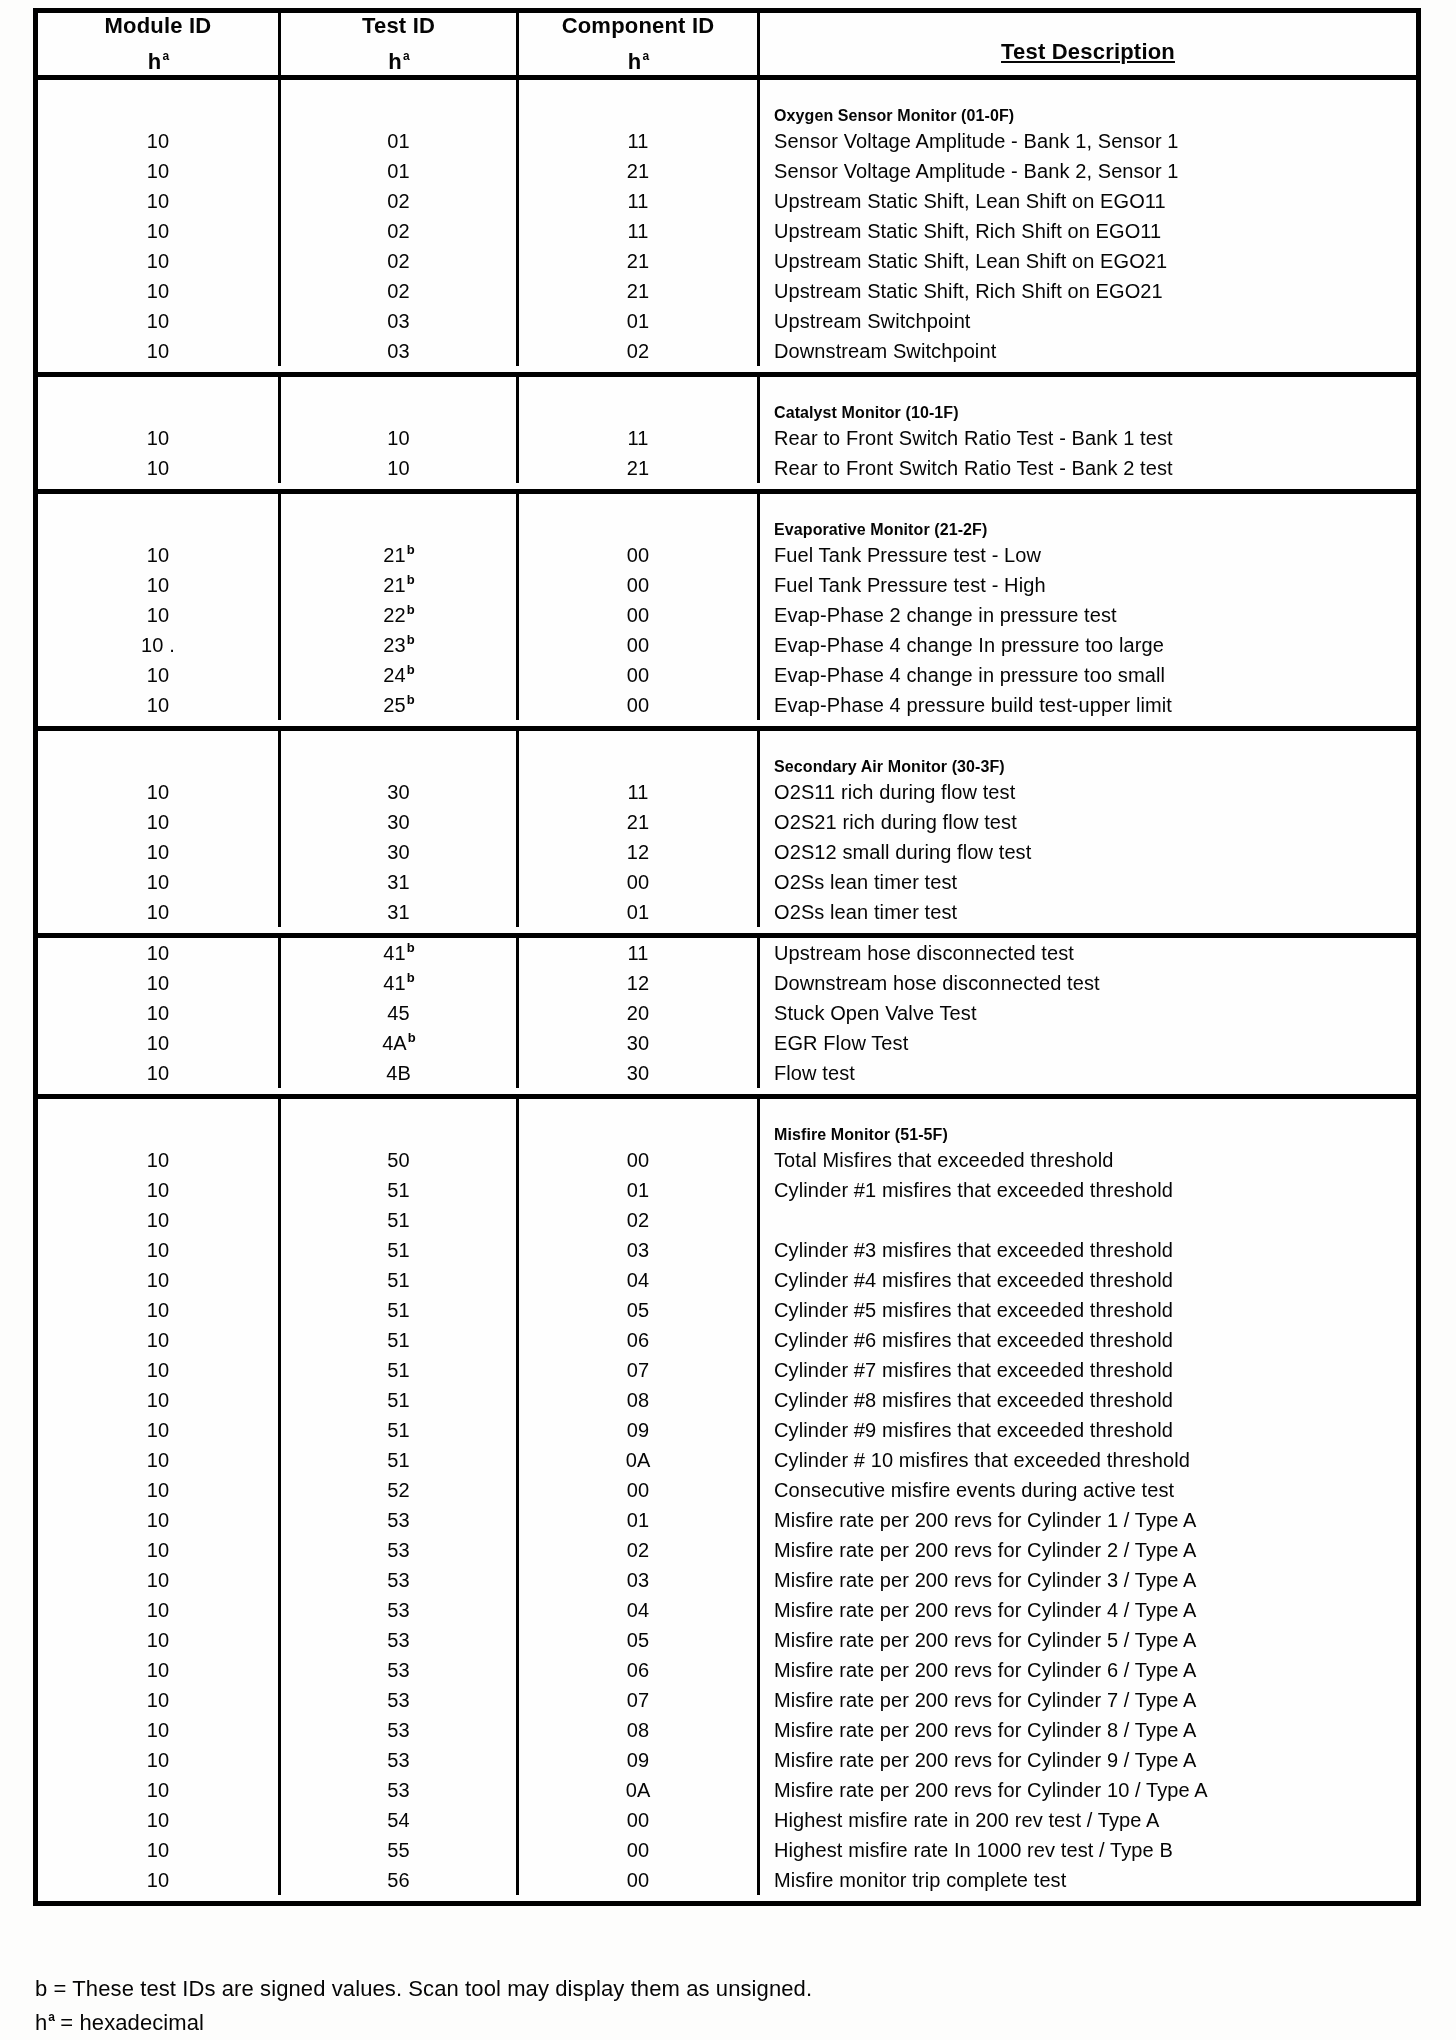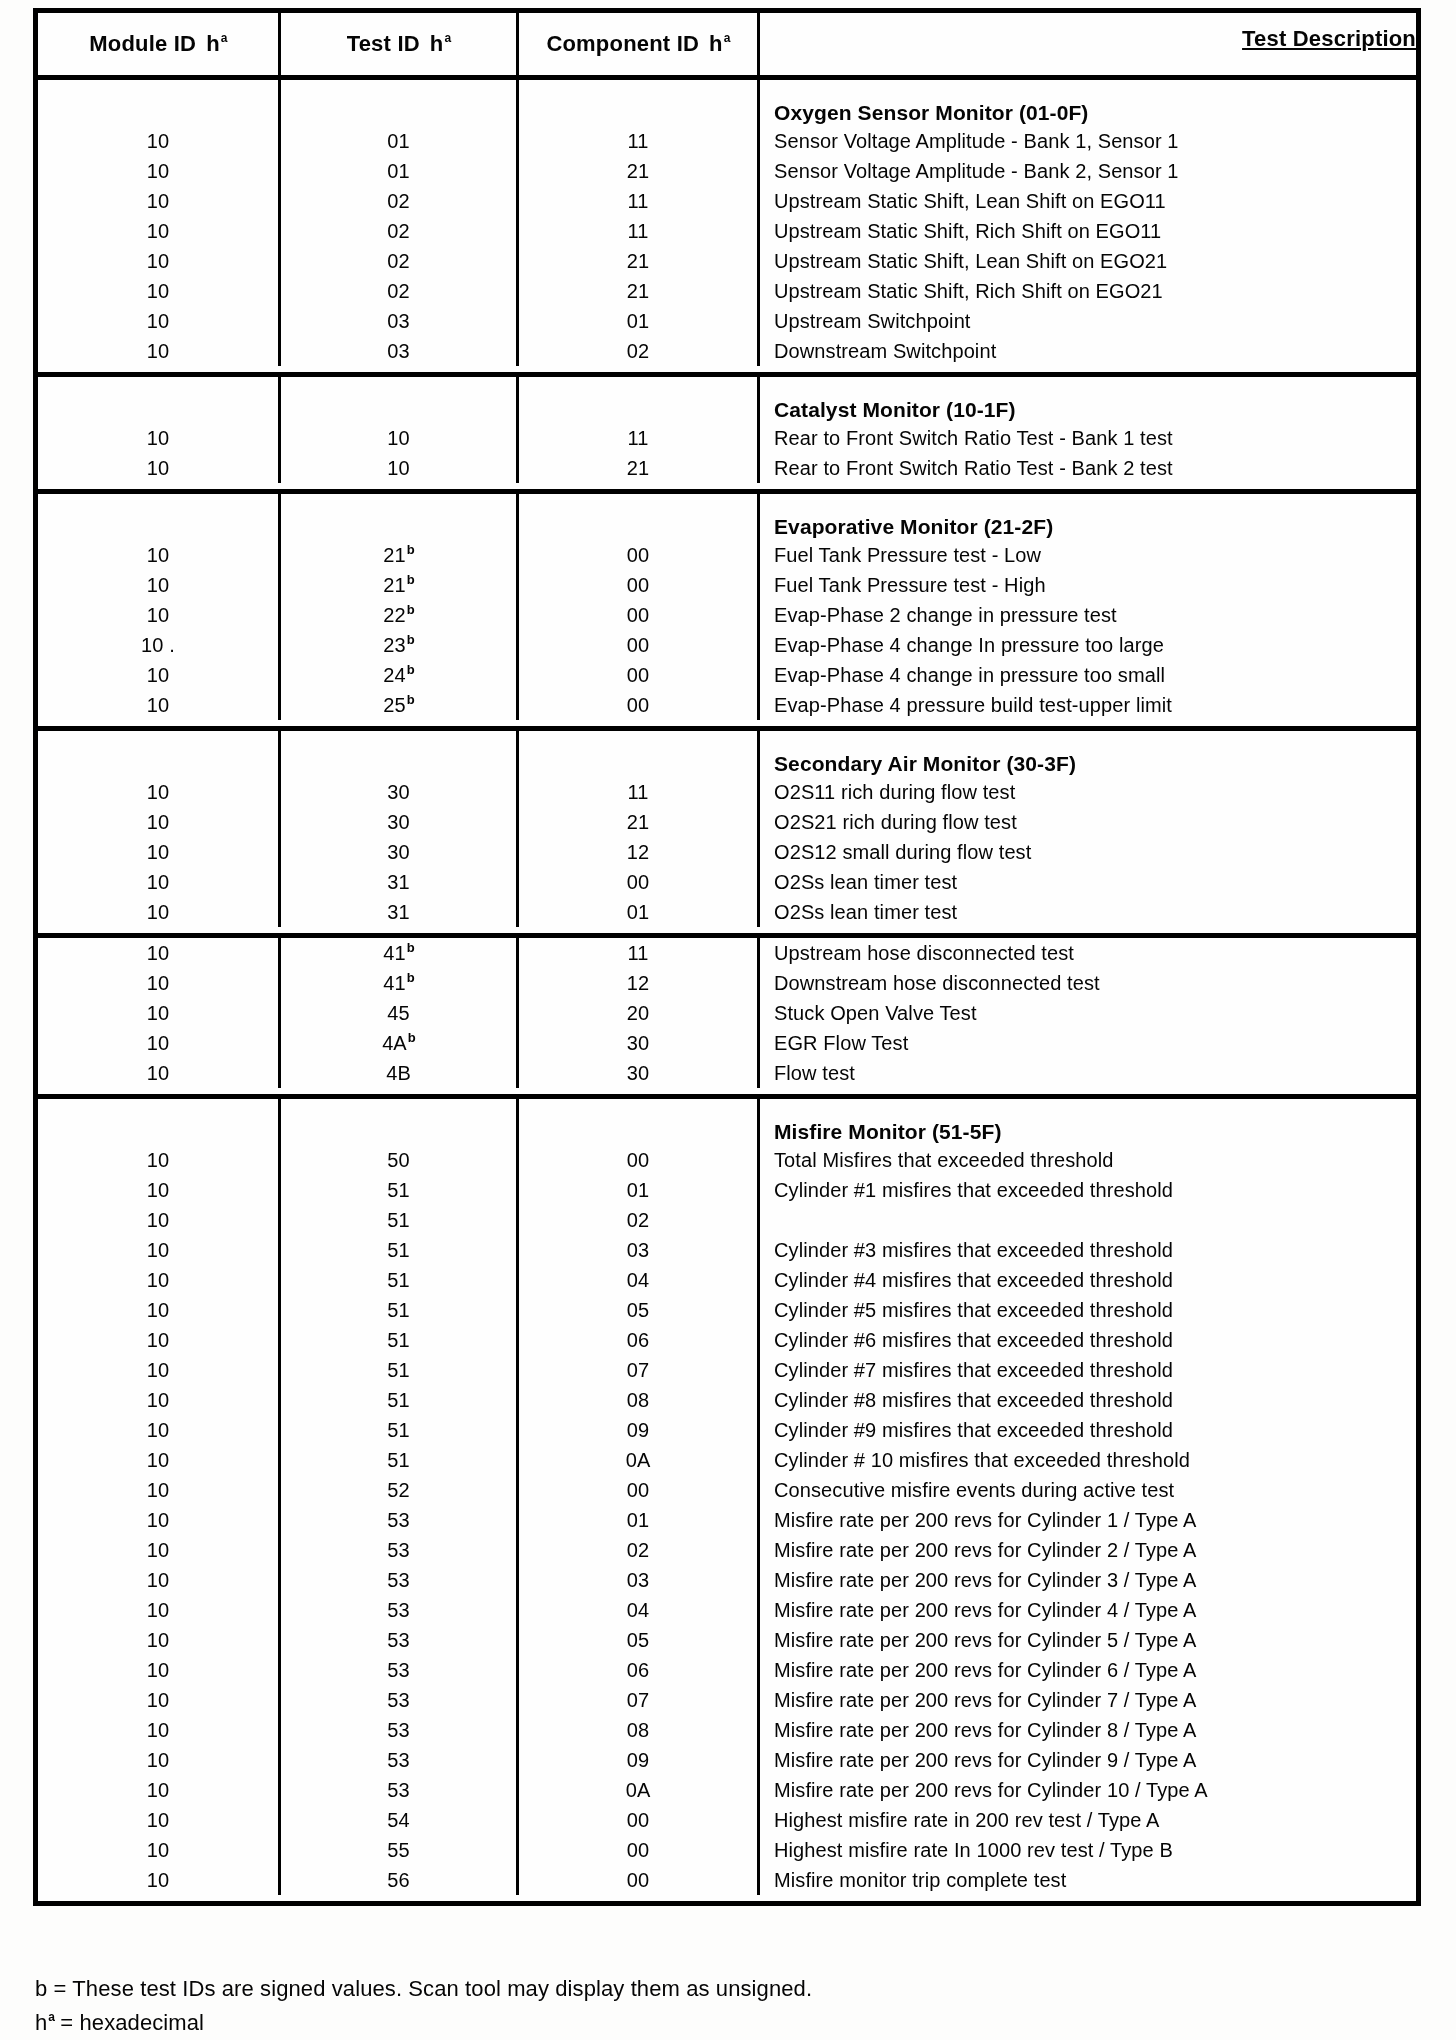--- a/index.html
+++ b/index.html
@@ -32,21 +32,21 @@
     grid-template-columns: 243px 238px 241px 1fr;
   }
   
   .hdr {
     border-bottom: 5px solid #000;
     height: 62px;
   }
   .hdr-cell {
     border-right: 3px solid #000;
     display: flex;
-    flex-direction: row;
+    flex-direction: column;
     align-items: center;
     justify-content: center;
     font-weight: 700;
     font-size: 22px;
     line-height: 1.18;
     letter-spacing: 0.2px;
     gap: 10px;
   }
   .hdr-cell.desc {
     border-right: none;
@@ -76,21 +76,21 @@
   }
   .r-desc {
     border-right: none;
     justify-content: flex-start;
     padding-left: 14px;
     text-align: left;
   }
   .trow .r-c { align-items: flex-end; padding-bottom: 1px; }
   .sec-title {
     font-weight: 700;
-    font-size: 21px;
+    font-size: 16px;
   }
   sup.sb {
     font-size: 13px;
     font-weight: 700;
     position: relative;
     top: -6px;
     left: 1px;
   }
   
   .footnotes {

